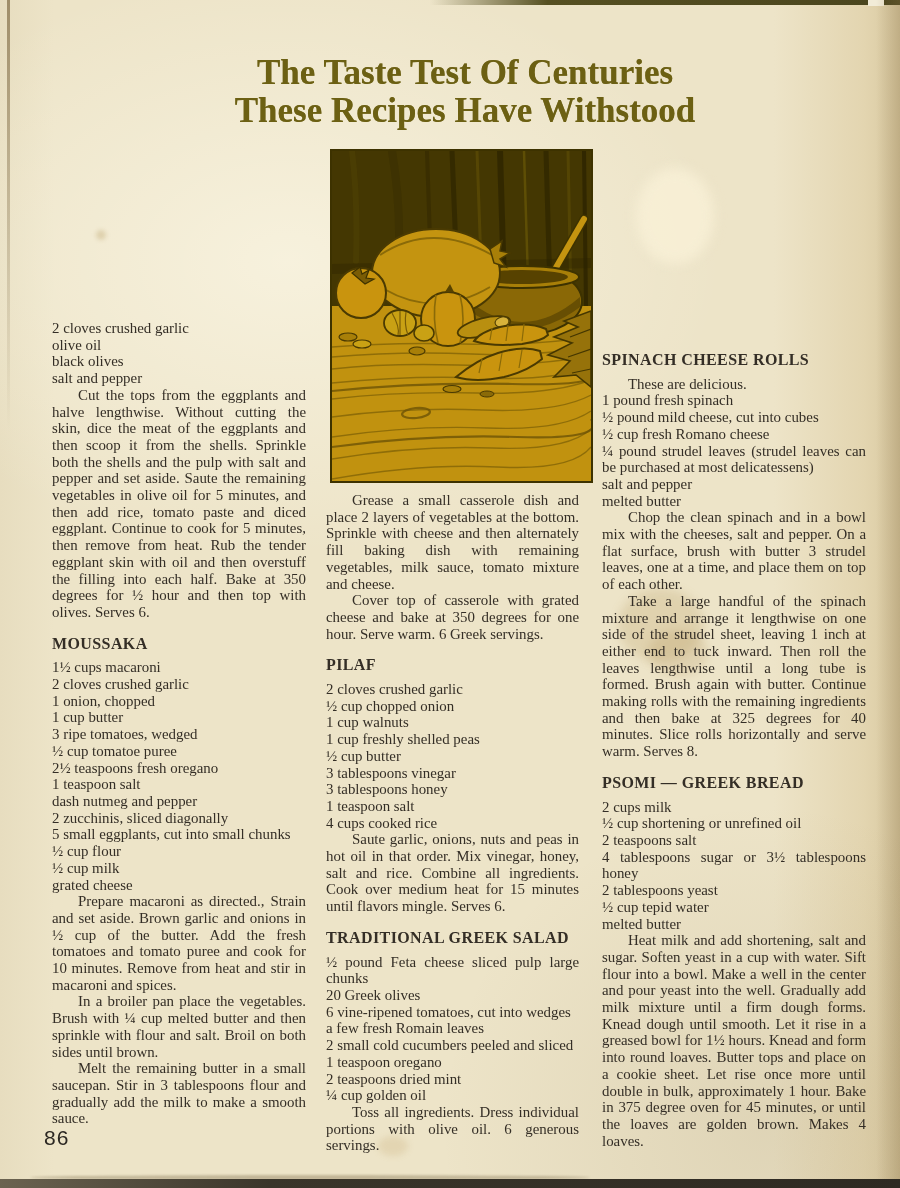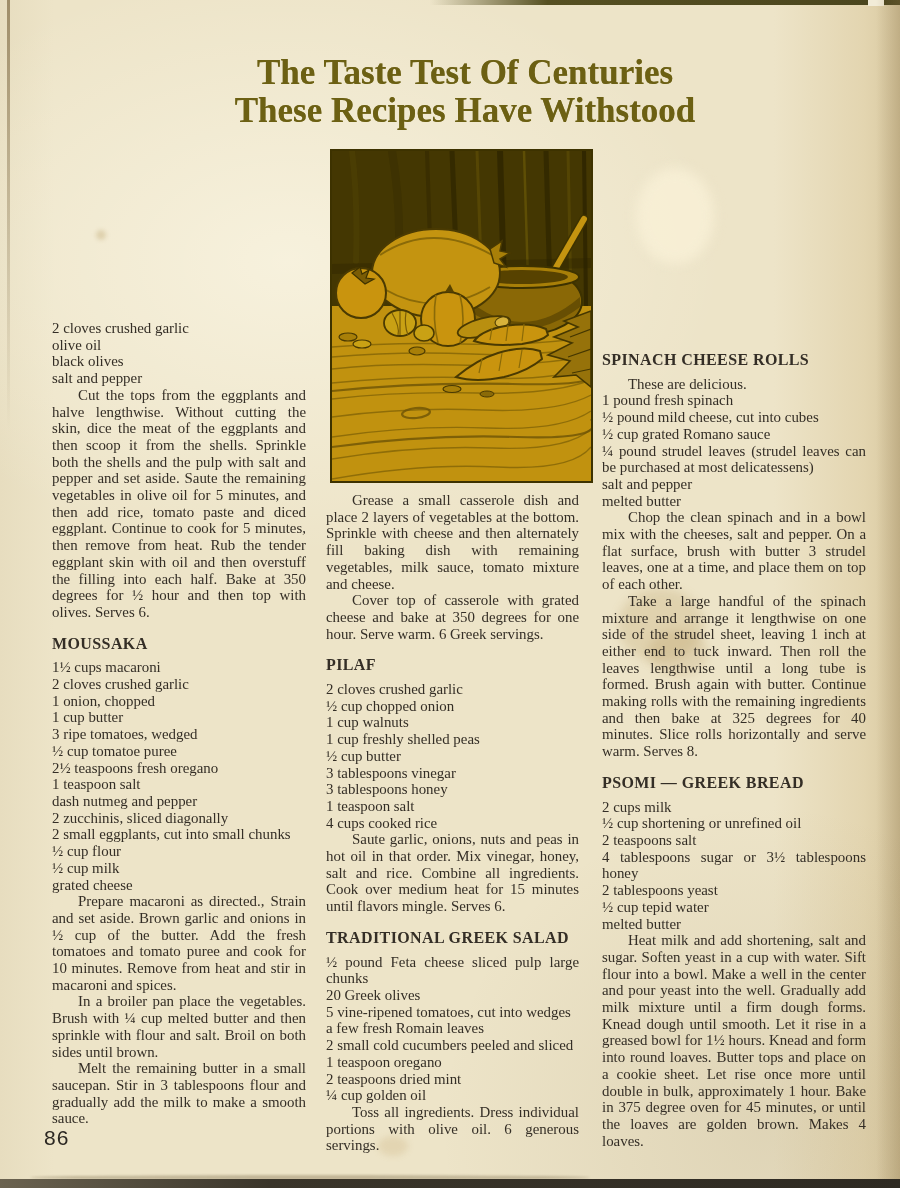--- a/index.html
+++ b/index.html
@@ -185,21 +185,21 @@
       <div class="ing-line">1½ cups macaroni</div>
       <div class="ing-line">2 cloves crushed garlic</div>
       <div class="ing-line">1 onion, chopped</div>
       <div class="ing-line">1 cup butter</div>
       <div class="ing-line">3 ripe tomatoes, wedged</div>
       <div class="ing-line">½ cup tomatoe puree</div>
       <div class="ing-line">2½ teaspoons fresh oregano</div>
       <div class="ing-line">1 teaspoon salt</div>
       <div class="ing-line">dash nutmeg and pepper</div>
       <div class="ing-line">2 zucchinis, sliced diagonally</div>
-      <div class="ing-line">2 small eggplants, cut into small chunks</div>
+      <div class="ing-line">5 small eggplants, cut into small chunks</div>
       <div class="ing-line">½ cup flour</div>
       <div class="ing-line">½ cup milk</div>
       <div class="ing-line">grated cheese</div>
       <p class="para">Prepare macaroni as directed., Strain and set aside. Brown garlic and onions in ½ cup of the butter. Add the fresh tomatoes and tomato puree and cook for 10 minutes. Remove from heat and stir in macaroni and spices.</p>
       <p class="para">In a broiler pan place the vegetables. Brush with ¼ cup melted butter and then sprinkle with flour and salt. Broil on both sides until brown.</p>
       <p class="para">Melt the remaining butter in a small saucepan. Stir in 3 tablespoons flour and gradually add the milk to make a smooth sauce.</p>
     </div>
   <div class="col col-middle">
       <p class="para">Grease a small casserole dish and place 2 layers of vegetables at the bottom. Sprinkle with cheese and then alternately fill baking dish with remaining vegetables, milk sauce, tomato mixture and cheese.</p>
       <p class="para">Cover top of casserole with grated cheese and bake at 350 degrees for one hour. Serve warm. 6 Greek servings.</p>
@@ -210,34 +210,34 @@
       <div class="ing-line">1 cup freshly shelled peas</div>
       <div class="ing-line">½ cup butter</div>
       <div class="ing-line">3 tablespoons vinegar</div>
       <div class="ing-line">3 tablespoons honey</div>
       <div class="ing-line">1 teaspoon salt</div>
       <div class="ing-line">4 cups cooked rice</div>
       <p class="para">Saute garlic, onions, nuts and peas in hot oil in that order. Mix vinegar, honey, salt and rice. Combine all ingredients. Cook over medium heat for 15 minutes until flavors mingle. Serves 6.</p>
       <h3 class="heading">TRADITIONAL GREEK SALAD</h3>
       <div class="ing-line">½ pound Feta cheese sliced pulp large chunks</div>
       <div class="ing-line">20 Greek olives</div>
-      <div class="ing-line">5 vine-ripened tomatoes, cut into wedges</div>
+      <div class="ing-line">6 vine-ripened tomatoes, cut into wedges</div>
       <div class="ing-line">a few fresh Romain leaves</div>
       <div class="ing-line">2 small cold cucumbers peeled and sliced</div>
       <div class="ing-line">1 teaspoon oregano</div>
       <div class="ing-line">2 teaspoons dried mint</div>
       <div class="ing-line">¼ cup golden oil</div>
       <p class="para">Toss all ingredients. Dress individual portions with olive oil. 6 generous servings.</p>
     </div>
   <div class="col col-right">
       <h3 class="heading" style="margin-top: 0px;">SPINACH CHEESE ROLLS</h3>
       <p class="para">These are delicious.</p>
       <div class="ing-line">1 pound fresh spinach</div>
       <div class="ing-line">½ pound mild cheese, cut into cubes</div>
-      <div class="ing-line">½ cup grated Romano sauce</div>
+      <div class="ing-line">½ cup fresh Romano cheese</div>
       <div class="ing-line">¼ pound strudel leaves (strudel leaves can be purchased at most delicatessens)</div>
       <div class="ing-line">salt and pepper</div>
       <div class="ing-line">melted butter</div>
       <p class="para">Chop the clean spinach and in a bowl mix with the cheeses, salt and pepper. On a flat surface, brush with butter 3 strudel leaves, one at a time, and place them on top of each other.</p>
       <p class="para">Take a large handful of the spinach mixture and arrange it lengthwise on one side of the strudel sheet, leaving 1 inch at either end to tuck inward. Then roll the leaves lengthwise until a long tube is formed. Brush again with butter. Continue making rolls with the remaining ingredients and then bake at 325 degrees for 40 minutes. Slice rolls horizontally and serve warm. Serves 8.</p>
       <h3 class="heading">PSOMI — GREEK BREAD</h3>
       <div class="ing-line">2 cups milk</div>
       <div class="ing-line">½ cup shortening or unrefined oil</div>
       <div class="ing-line">2 teaspoons salt</div>
       <div class="ing-line">4 tablespoons sugar or 3½ tablespoons honey</div>

